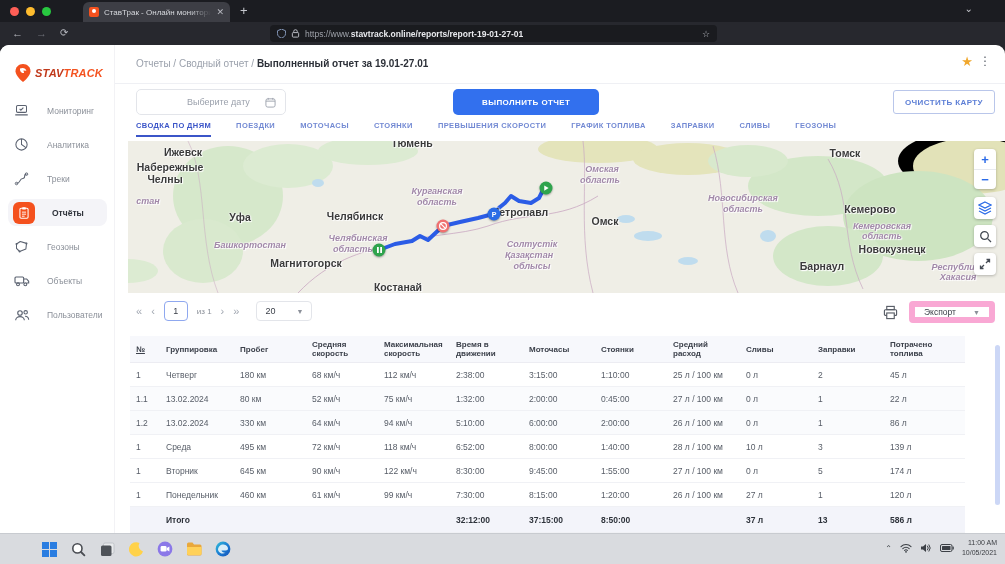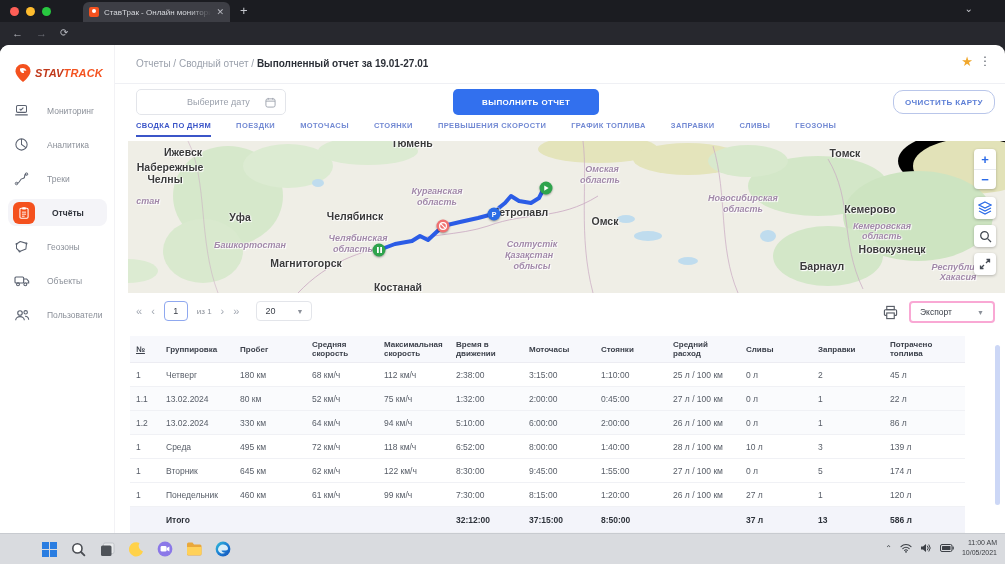--- a/index.html
+++ b/index.html
@@ -63,21 +63,21 @@
 
   .controls{position:absolute;left:0;top:40px;width:100%;height:34px;}
   .inp{position:absolute;height:26px;border:1px solid #e3e5ea;border-radius:5px;background:#fff;
        display:flex;align-items:center;padding:0 9px;font-size:9px;color:#9ba1ac;}
   .inp-date{left:21px;top:4px;width:150px;}
   .inp-obj{left:180px;top:4px;width:150px;}
   .inp .grow{flex:1;padding-left:41px;}
   .btn-primary{position:absolute;left:338px;top:4px;height:26px;padding:0 29px;background:#3270ee;color:#fff;
        font-size:8px;font-weight:bold;letter-spacing:.4px;border-radius:5px;display:flex;align-items:center;}
   .btn-outline{position:absolute;right:10px;top:5px;height:24px;padding:0 11px;border:1px solid #b9c6ea;color:#5d7fd6;
-       font-size:8px;font-weight:bold;letter-spacing:.4px;border-radius:10px;display:flex;align-items:center;background:#fff;}
+       font-size:8px;font-weight:bold;letter-spacing:.4px;border-radius:3px;display:flex;align-items:center;background:#fff;}
 
   .rtabs{position:absolute;left:21px;top:76px;display:flex;gap:25px;}
   .rtab{font-size:7.5px;font-weight:bold;letter-spacing:.4px;color:#7289d3;padding-bottom:5px;}
   .rtab.active{color:#3b55c8;border-bottom:2px solid #3b55c8;}
 
   
   .map{position:absolute;left:13px;top:96px;width:877px;height:152px;background:#efeee6;overflow:hidden;}
   .map svg.terrain{position:absolute;left:0;top:0;}
   .m-label{position:absolute;transform:translate(-50%,-50%);white-space:nowrap;
            text-shadow:0 0 2px #fff,0 0 2px #fff,1px 1px 1px #fff;}
@@ -99,21 +99,21 @@
   
   .pager{position:absolute;left:21px;top:256px;display:flex;align-items:center;gap:9px;}
   .pg-arrow{color:#a2a8b2;font-size:11px;}
   .pg-box{width:24px;height:20px;border:1px solid #8fa8ef;border-radius:4px;display:flex;align-items:center;
           justify-content:center;font-size:9px;color:#3a3f48;}
   .pg-of{font-size:8px;color:#8b9099;}
   .pg-size{width:56px;height:20px;border:1px solid #e3e5ea;border-radius:4px;display:flex;align-items:center;
            padding:0 8px;font-size:9px;color:#3a3f48;margin-left:8px;}
   .pg-size .car{margin-left:auto;color:#8b9099;font-size:7px;}
   .print-btn{position:absolute;right:104px;top:256px;width:22px;height:22px;display:flex;align-items:center;justify-content:center;}
-  .export-box{position:absolute;right:10px;top:256px;width:86px;height:22px;border:2px solid #f9a8d4;border-radius:4px;
+  .export-box{position:absolute;right:10px;top:256px;width:86px;height:22px;border:6px solid #f9a8d4;border-radius:4px;
               display:flex;align-items:center;padding:0 9px;font-size:8.5px;color:#3a3f48;background:#fff;}
   .export-box .car{margin-left:auto;color:#8b9099;font-size:7px;}
 
   
   table.report{position:absolute;left:15px;top:291px;width:835px;border-collapse:collapse;table-layout:fixed;}
   table.report th{background:#f7f8fc;font-size:8px;color:#3c414b;text-align:left;font-weight:bold;
                   padding:4px 6px;height:26px;vertical-align:middle;border-bottom:1px solid #ececf2;}
   table.report td{font-size:8.5px;color:#575d67;padding:0 6px;height:24px;border-bottom:1px solid #f0f1f5;background:#fff;}
   table.report tr.sub td{background:#fafbfd;}
   table.report tr.total td{background:#f3f4fa;font-weight:bold;color:#2e333b;height:26px;}
@@ -143,20 +143,31 @@
     <span class="btab-title">СтавТрак - Онлайн мониторинг</span>
     <span class="btab-close">✕</span>
   </div>
   <span class="newtab">+</span>
   <span class="tabs-chevron">⌄</span>
 </div>
 <div class="toolbar">
   <span class="navic nav-back">←</span>
   <span class="navic nav-fwd">→</span>
   <span class="navic nav-reload">⟳</span>
+  <div class="urlbar">
+    <svg class="url-ic" viewBox="0 0 10 10">
+        <path d="M5 0 L9.5 2 V5 C9.5 8 7 9.5 5 10 C3 9.5 .5 8 .5 5 V2 Z" fill="none" stroke="#8ea4c8" stroke-width="1"></path>
+      </svg>
+    <svg class="url-ic" viewBox="0 0 10 10">
+        <rect x="1.5" y="4" width="7" height="5" rx="1" fill="none" stroke="#b9bbc2" stroke-width="1.1"></rect>
+        <path d="M3 4 V2.8 a2 2 0 0 1 4 0 V4" fill="none" stroke="#b9bbc2" stroke-width="1.1"></path>
+      </svg>
+    <span class="url-text"><span>https://www.</span><b>stavtrack.online/reports/report-19-01-27-01</b></span>
+    <span class="url-star">☆</span>
+  </div>
   <div class="chrome-right">
     <svg width="12" height="12" viewBox="0 0 12 12">
         <path d="M6 1v6 M3.5 5 L6 7.5 L8.5 5 M2 9.5h8" stroke="#c3c5cb" stroke-width="1.2" fill="none"></path>
       </svg>
     <svg width="12" height="12" viewBox="0 0 12 12">
         <path d="M2 5h2a1.5 1.5 0 1 1 3 0h3v3a1.5 1.5 0 1 0 0 3v0H2Z" transform="translate(0,-1)" fill="none" stroke="#c3c5cb" stroke-width="1.1"></path>
       </svg>
     <svg width="12" height="12" viewBox="0 0 12 12">
         <rect x="1.5" y="2" width="9" height="8" rx="1" fill="none" stroke="#c3c5cb" stroke-width="1.1"></rect>
         <line x1="4.5" y1="2" x2="4.5" y2="10" stroke="#c3c5cb" stroke-width="1.1"></line>
@@ -507,21 +518,21 @@
             <td>1:40:00</td>
             <td>28 л / 100 км</td>
             <td>10 л</td>
             <td>3</td>
             <td>139 л</td>
           </tr>
           <tr>
             <td>1</td>
             <td>Вторник</td>
             <td>645 км</td>
-            <td>62 км/ч</td>
+            <td>90 км/ч</td>
             <td>122 км/ч</td>
             <td>8:30:00</td>
             <td>9:45:00</td>
             <td>1:55:00</td>
             <td>27 л / 100 км</td>
             <td>0 л</td>
             <td>5</td>
             <td>174 л</td>
           </tr>
           <tr>

